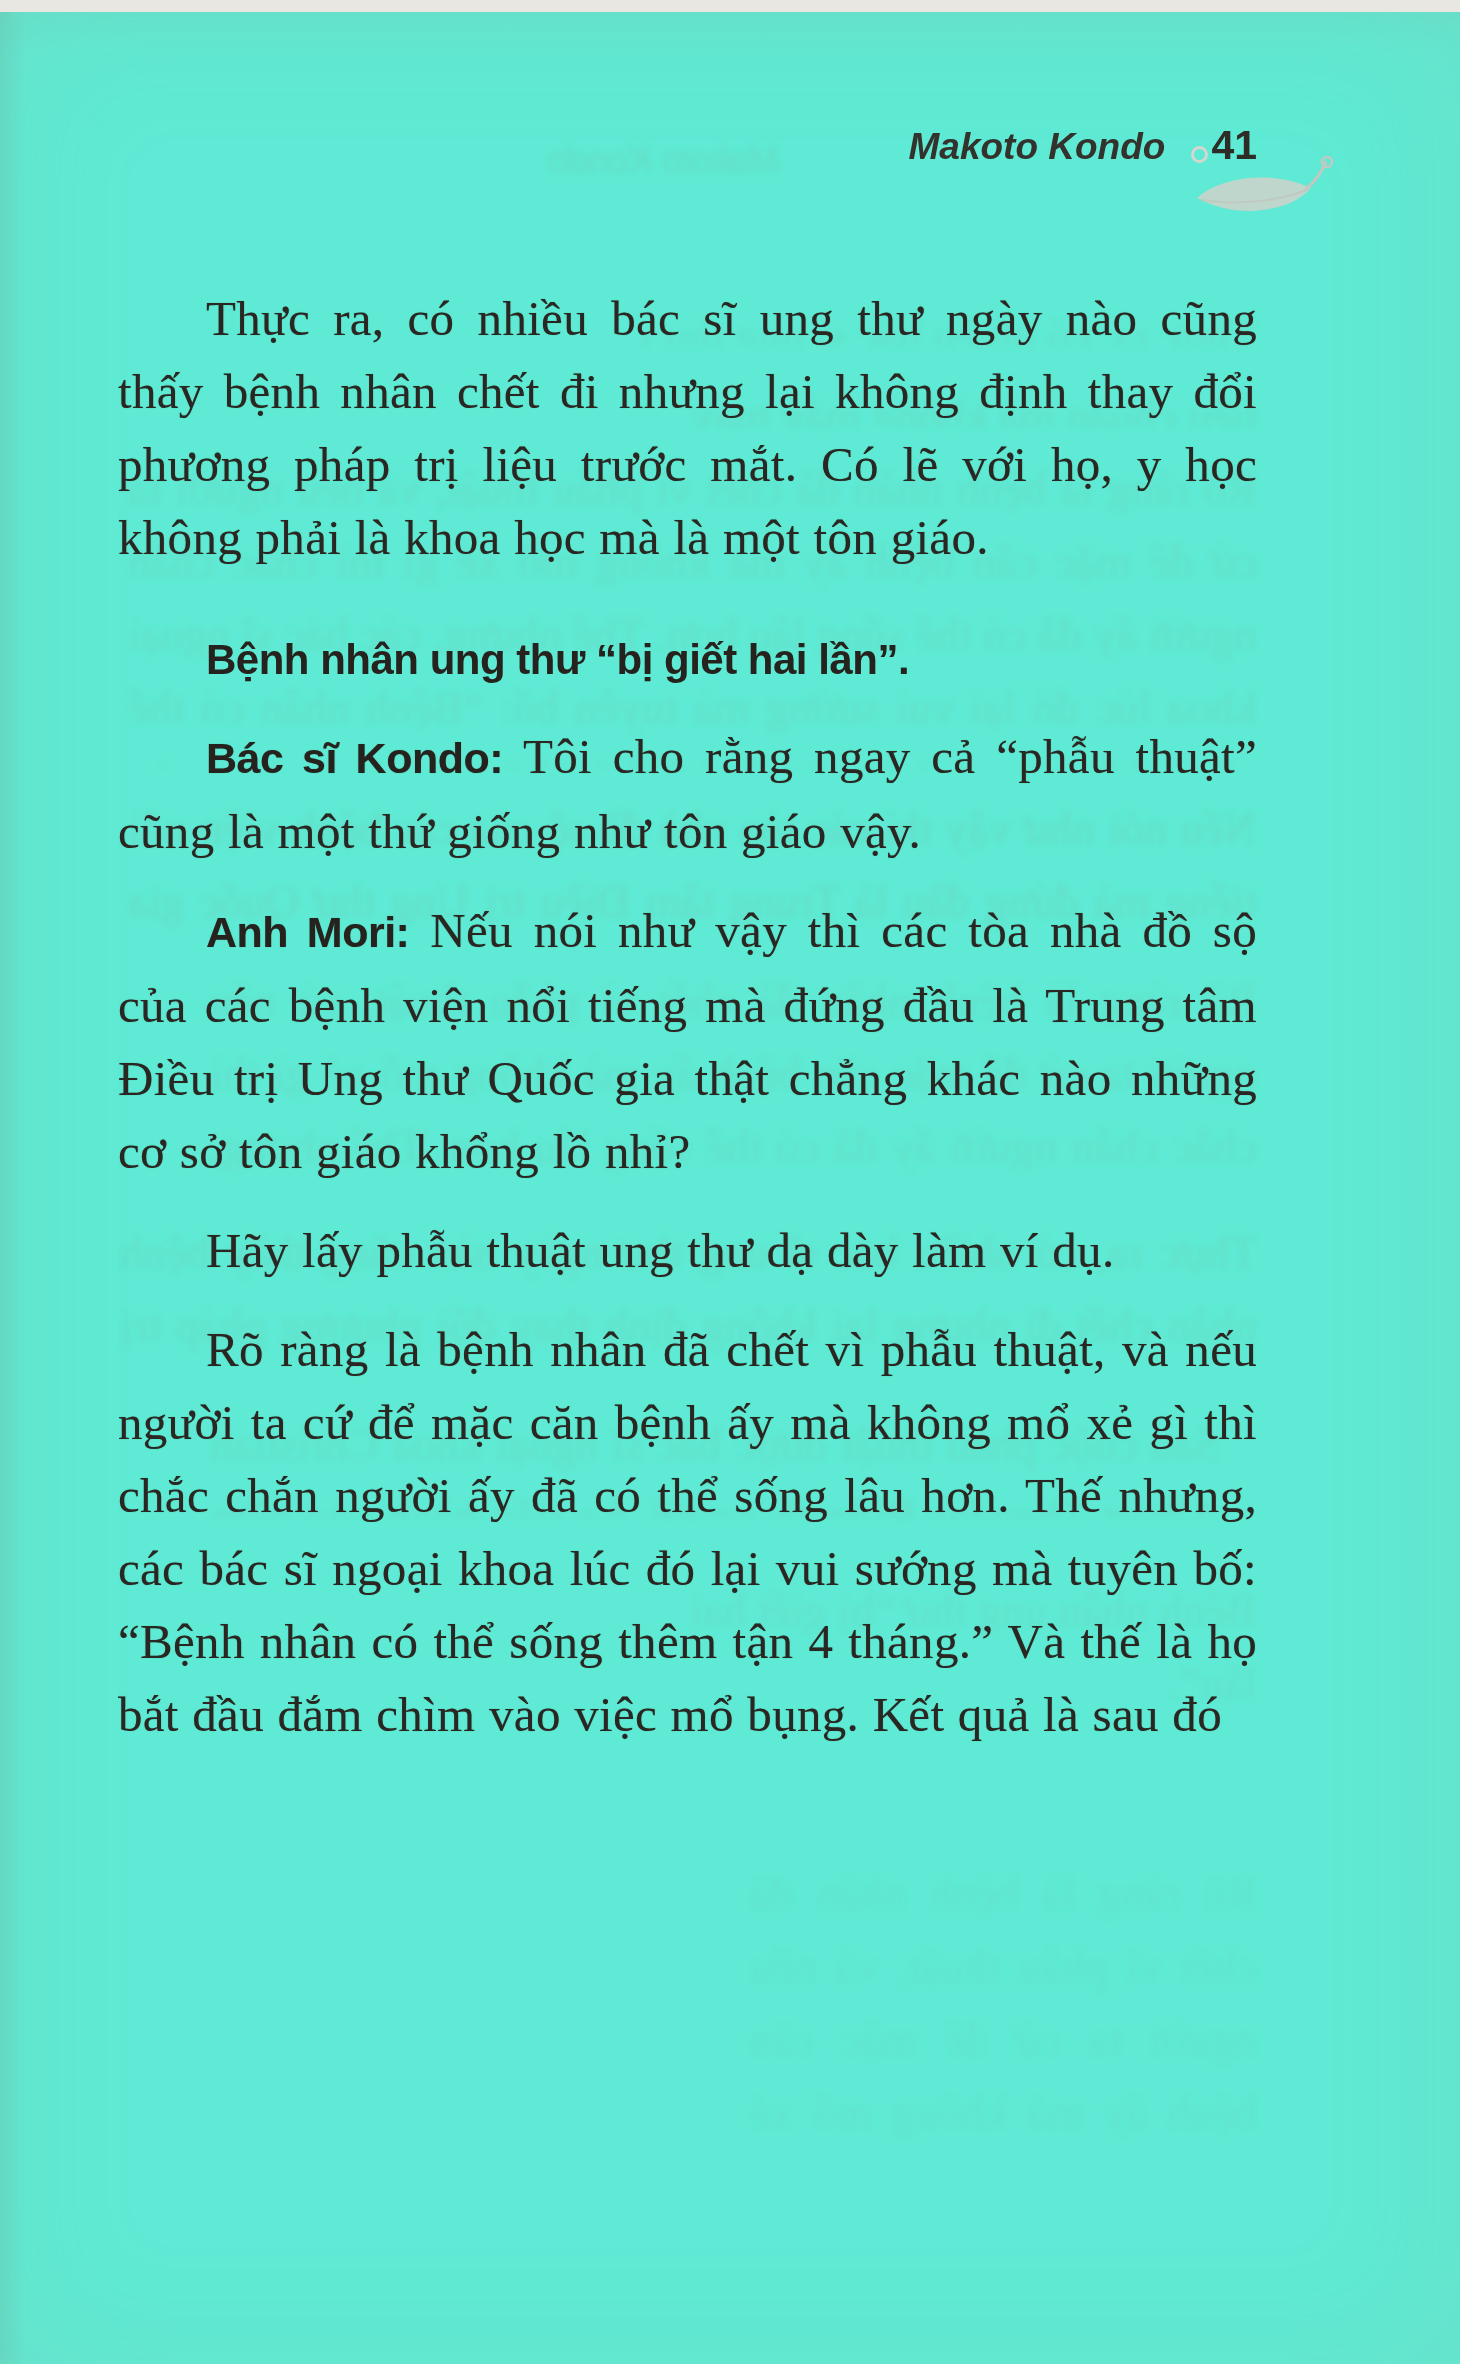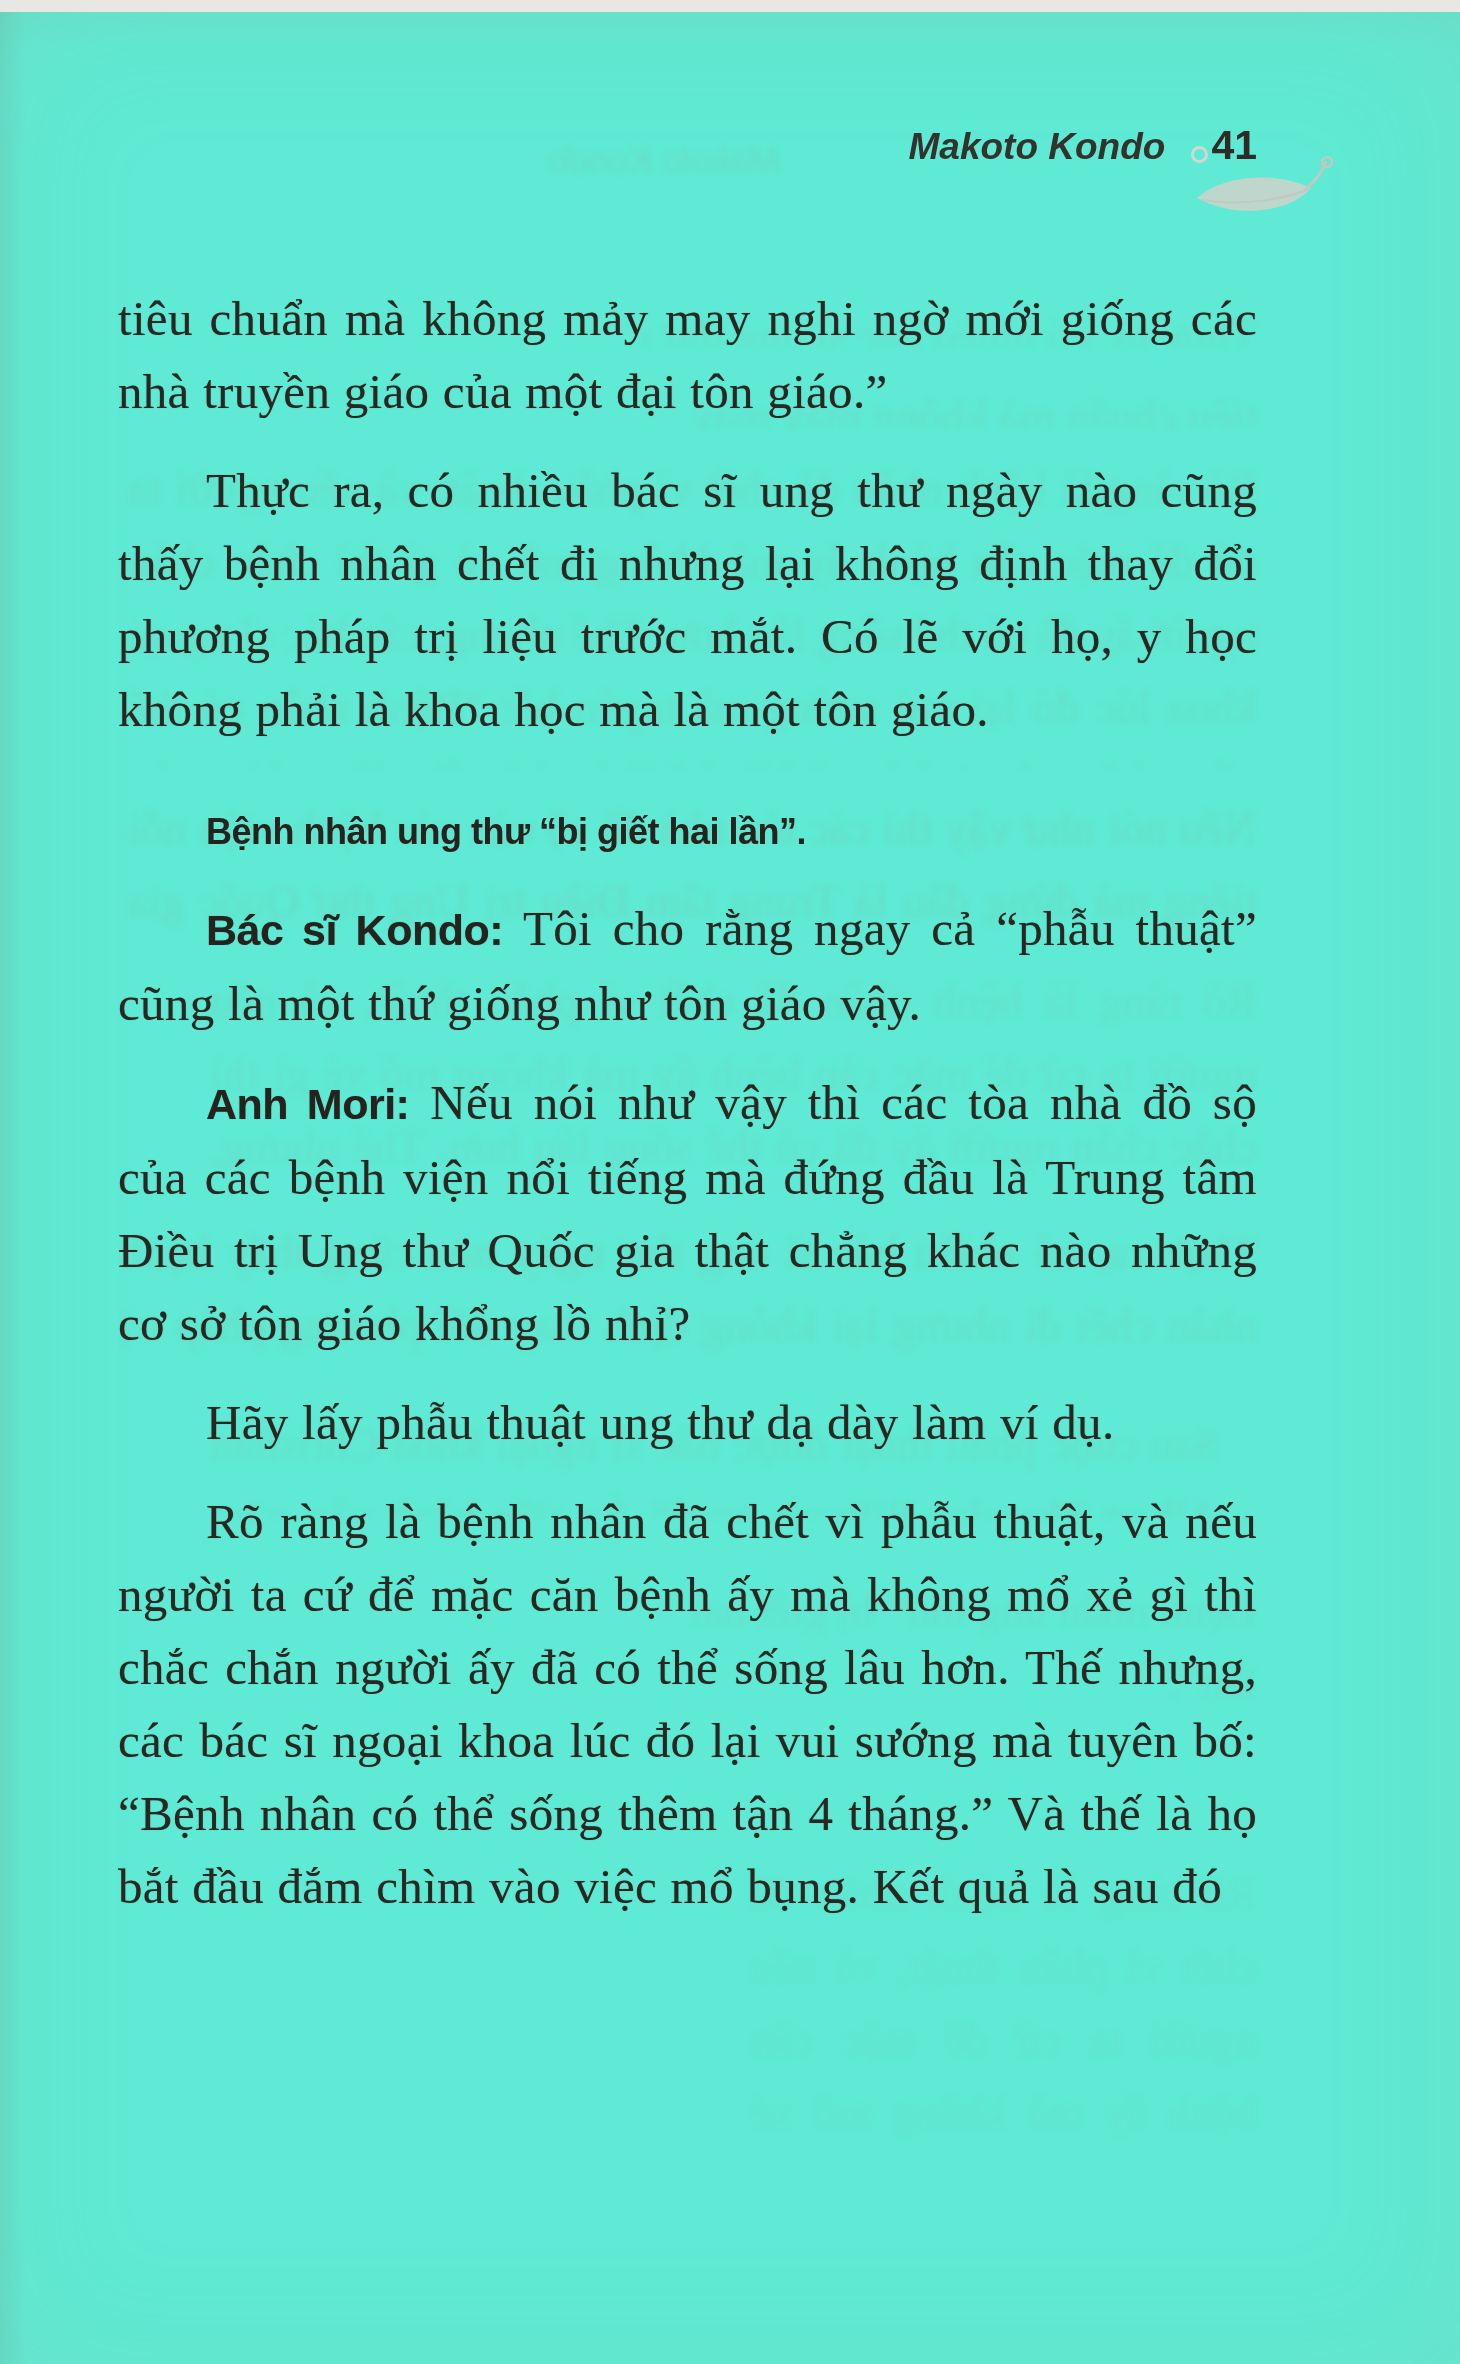--- a/index.html
+++ b/index.html
@@ -31,21 +31,21 @@
   .body-text{
     position:absolute;top:270px;left:118px;width:1139px;
     font-size:49px;line-height:73px;text-align:justify;
     letter-spacing:0.3px;word-spacing:1px;
     text-shadow:0 0 1px rgba(42,39,34,0.35);
   }
   .body-text p{margin:0 0 26px;}
   .body-text p.indent{text-indent:88px;}
   .body-text h2{
     font-family:"Liberation Sans","DejaVu Sans",sans-serif;
-    font-weight:700;font-size:36px;letter-spacing:-0.5px;word-spacing:0;
+    font-weight:700;font-size:42px;letter-spacing:-0.5px;word-spacing:0;
     line-height:60px;margin:56px 0 30px;text-indent:88px;text-align:left;
     color:#26231e;text-shadow:none;
   }
   .speaker{
     font-family:"Liberation Sans","DejaVu Sans",sans-serif;
     font-weight:700;font-size:43px;letter-spacing:-0.5px;word-spacing:0;color:#26231e;
   }
 
   
   .ghost{
@@ -95,21 +95,20 @@
       <svg class="leaf-svg" viewBox="0 0 150 72" xmlns="http://www.w3.org/2000/svg">
         <path d="M10 42 C34 20 86 14 124 32 C104 56 50 64 10 42 Z" fill="#cfd2ca" opacity="0.85"></path>
         <path d="M14 44 C52 50 96 44 122 33" stroke="#c0c4bb" stroke-width="2" fill="none" opacity="0.7"></path>
         <path d="M118 34 C130 24 136 14 139 5" stroke="#c4c8c0" stroke-width="3" fill="none"></path>
         <circle cx="140" cy="6" r="5" fill="none" stroke="#c4c8c0" stroke-width="2.5"></circle>
       </svg>
     </span>
   </header>
 
   <main class="body-text">
-      <p class="">tiêu chuẩn mà không mảy may nghi ngờ mới giống các nhà truyền giáo của một đại tôn giáo.”</p>
       <p class="indent">Thực ra, có nhiều bác sĩ ung thư ngày nào cũng thấy bệnh nhân chết đi nhưng lại không định thay đổi phương pháp trị liệu trước mắt. Có lẽ với họ, y học không phải là khoa học mà là một tôn giáo.</p>
       <h2>Bệnh nhân ung thư “bị giết hai lần”.</h2>
       <p class="indent"><strong class="speaker">Bác sĩ Kondo:</strong> Tôi cho rằng ngay cả “phẫu thuật” cũng là một thứ giống như tôn giáo vậy.</p>
       <p class="indent"><strong class="speaker">Anh Mori:</strong> Nếu nói như vậy thì các tòa nhà đồ sộ của các bệnh viện nổi tiếng mà đứng đầu là Trung tâm Điều trị Ung thư Quốc gia thật chẳng khác nào những cơ sở tôn giáo khổng lồ nhỉ?</p>
       <p class="indent">Hãy lấy phẫu thuật ung thư dạ dày làm ví dụ.</p>
       <p class="indent">Rõ ràng là bệnh nhân đã chết vì phẫu thuật, và nếu người ta cứ để mặc căn bệnh ấy mà không mổ xẻ gì thì chắc chắn người ấy đã có thể sống lâu hơn. Thế nhưng, các bác sĩ ngoại khoa lúc đó lại vui sướng mà tuyên bố: “Bệnh nhân có thể sống thêm tận 4 tháng.” Và thế là họ bắt đầu đắm chìm vào việc mổ bụng. Kết quả là sau đó</p>
     </main>
 
 </div>
 

